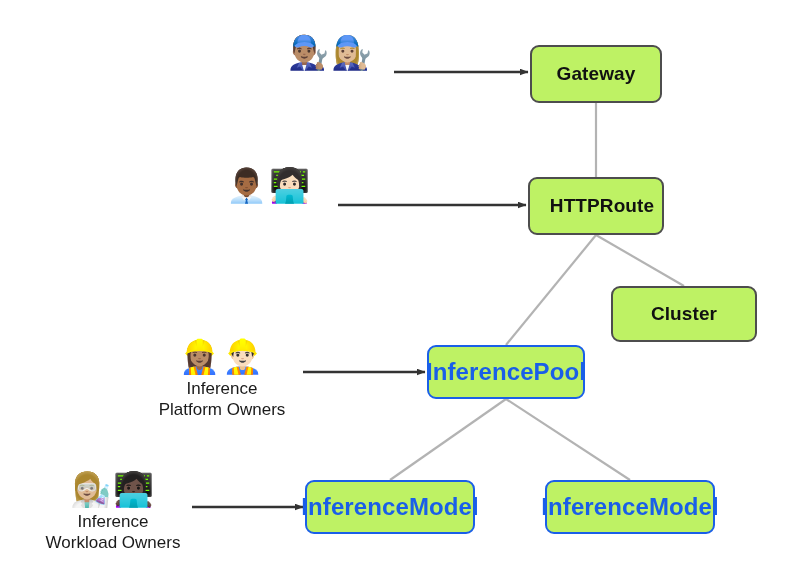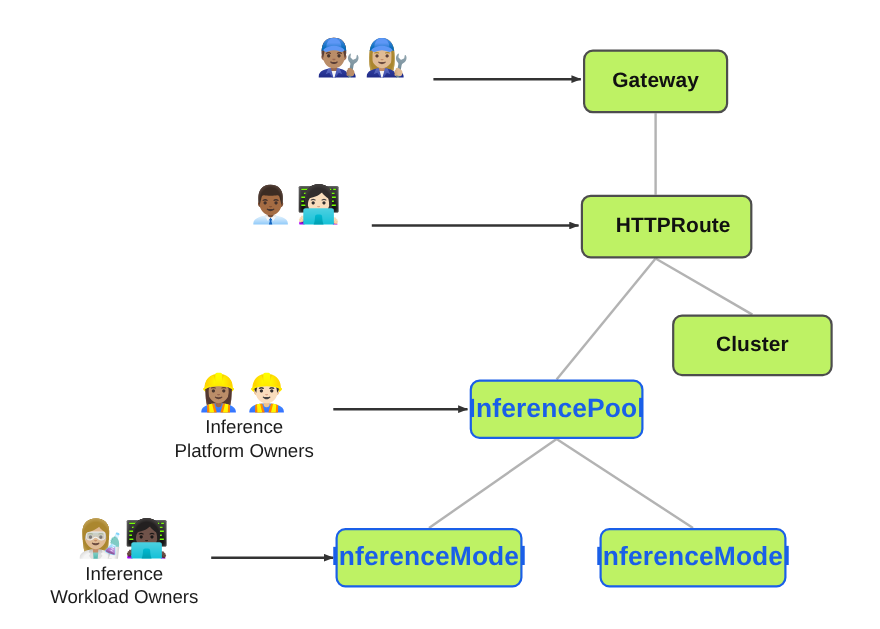--- a/index.html
+++ b/index.html
@@ -90,21 +90,21 @@
     <g id="arrow-group">
         <line x1="394" y1="72" x2="528" y2="72" stroke="#333333" stroke-width="2.4" marker-end="url(#arrowhead)"></line>
         <line x1="338" y1="205" x2="526" y2="205" stroke="#333333" stroke-width="2.4" marker-end="url(#arrowhead)"></line>
         <line x1="303" y1="372" x2="425" y2="372" stroke="#333333" stroke-width="2.4" marker-end="url(#arrowhead)"></line>
         <line x1="192" y1="507" x2="303" y2="507" stroke="#333333" stroke-width="2.4" marker-end="url(#arrowhead)"></line>
       </g>
   </svg>
 
   <div id="node-layer">
       <div class="node plain" style="left: 530px; top: 45px; width: 132px; height: 58px; border-color: rgb(77, 77, 77);">Gateway</div>
-      <div class="node plain" style="left: 528px; top: 177px; width: 156px; height: 58px; border-color: rgb(77, 77, 77); padding-left: 12px;">HTTPRoute</div>
+      <div class="node plain" style="left: 528px; top: 177px; width: 136px; height: 58px; border-color: rgb(77, 77, 77); padding-left: 12px;">HTTPRoute</div>
       <div class="node plain" style="left: 611px; top: 286px; width: 146px; height: 56px; border-color: rgb(77, 77, 77);">Cluster</div>
       <div class="node accent" style="left: 427px; top: 345px; width: 158px; height: 54px; border-color: rgb(26, 95, 232); color: rgb(26, 95, 232);">InferencePool</div>
       <div class="node accent" style="left: 305px; top: 480px; width: 170px; height: 54px; border-color: rgb(26, 95, 232); color: rgb(26, 95, 232);">InferenceModel</div>
       <div class="node accent" style="left: 545px; top: 480px; width: 170px; height: 54px; border-color: rgb(26, 95, 232); color: rgb(26, 95, 232);">InferenceModel</div>
     </div>
   <div id="actor-layer">
       <div class="actor" style="left: 221px; top: 33px; width: 220px;">
         <div class="actor-emoji">👨🏽‍🔧👩🏼‍🔧</div>
       </div>
       <div class="actor" style="left: 159px; top: 166px; width: 220px;">

